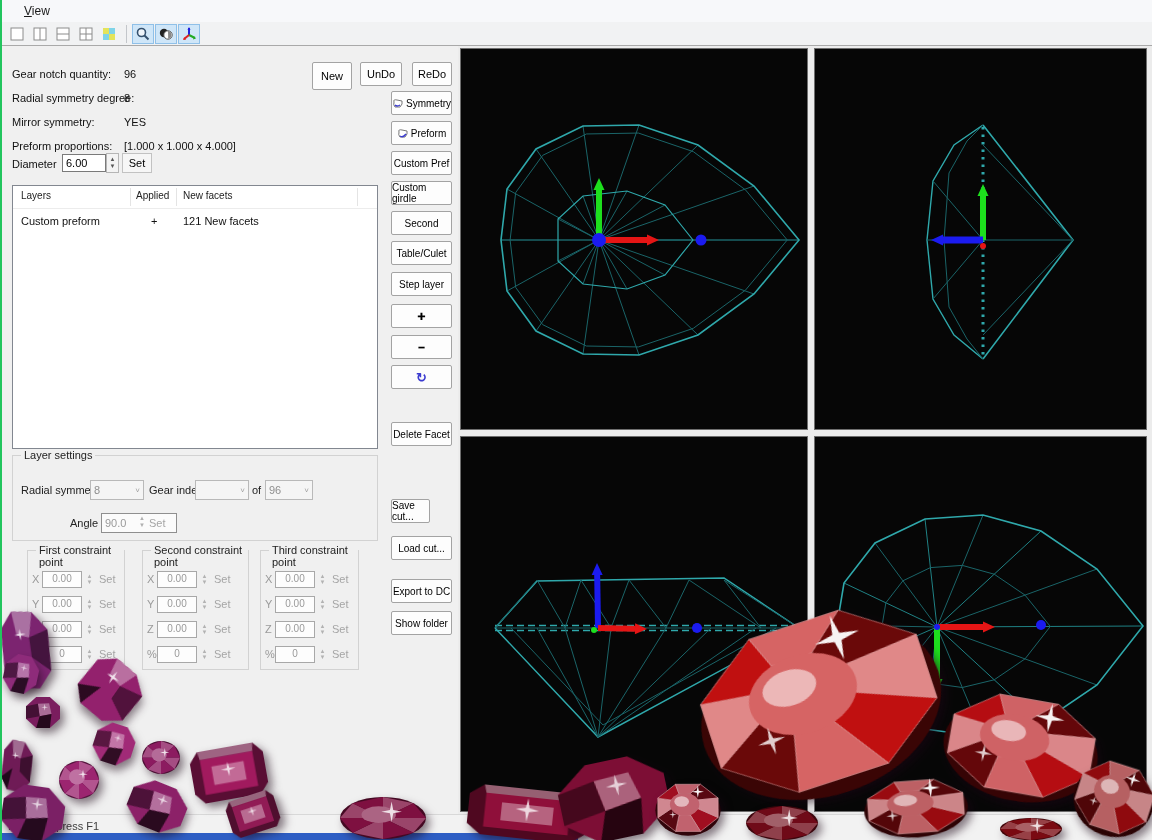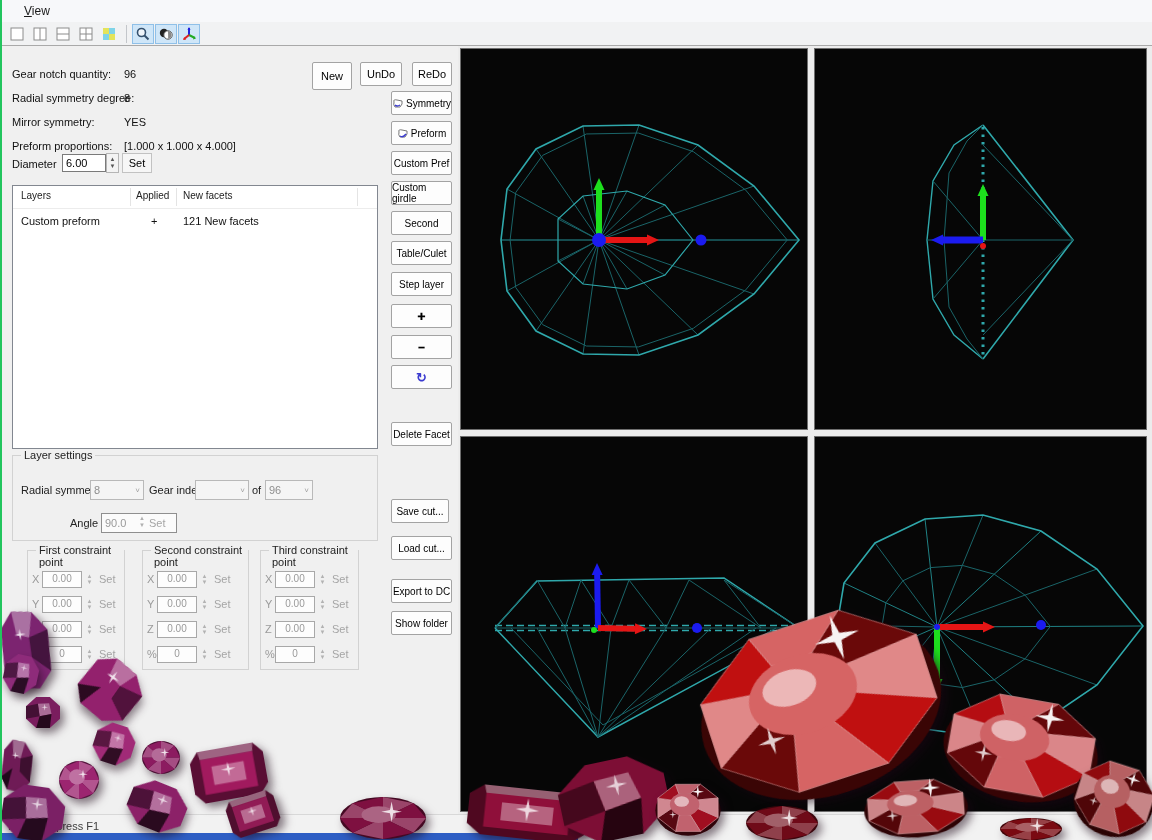--- a/index.html
+++ b/index.html
@@ -178,21 +178,21 @@
     <div class="btn" style="left:389px;top:135px;width:61px;height:24px">Custom girdle</div>
     <div class="btn" style="left:389px;top:165px;width:61px;height:24px">Second</div>
     <div class="btn" style="left:389px;top:195px;width:61px;height:24px">Table/Culet</div>
     <div class="btn" style="left:389px;top:226px;width:61px;height:24px">Step layer</div>
     <div class="btn" style="left:389px;top:258px;width:61px;height:24px">✚</div>
     <div class="btn" style="left:389px;top:289px;width:61px;height:24px">━</div>
     <div class="btn" style="left:389px;top:319px;width:61px;height:24px">
         <span class="rotglyph">↻</span>
       </div>
     <div class="btn" style="left:389px;top:376px;width:61px;height:24px">Delete Facet</div>
-    <div class="btn" style="left:389px;top:453px;width:58px;height:24px">Save cut...</div>
+    <div class="btn" style="left:389px;top:453px;width:39px;height:24px">Save cut...</div>
     <div class="btn" style="left:389px;top:490px;width:61px;height:24px">Load cut...</div>
     <div class="btn" style="left:389px;top:533px;width:61px;height:24px">Export to DC</div>
     <div class="btn" style="left:389px;top:565px;width:61px;height:24px">Show folder</div>
 
     <div class="layers-table">
       <div class="lt-head">
         <span class="lt-col" style="left:8px">Layers</span>
         <span class="lt-col" style="left:123px">Applied</span>
         <span class="lt-col" style="left:170px">New facets</span>
         <div class="lt-sep" style="left:117px"></div>

